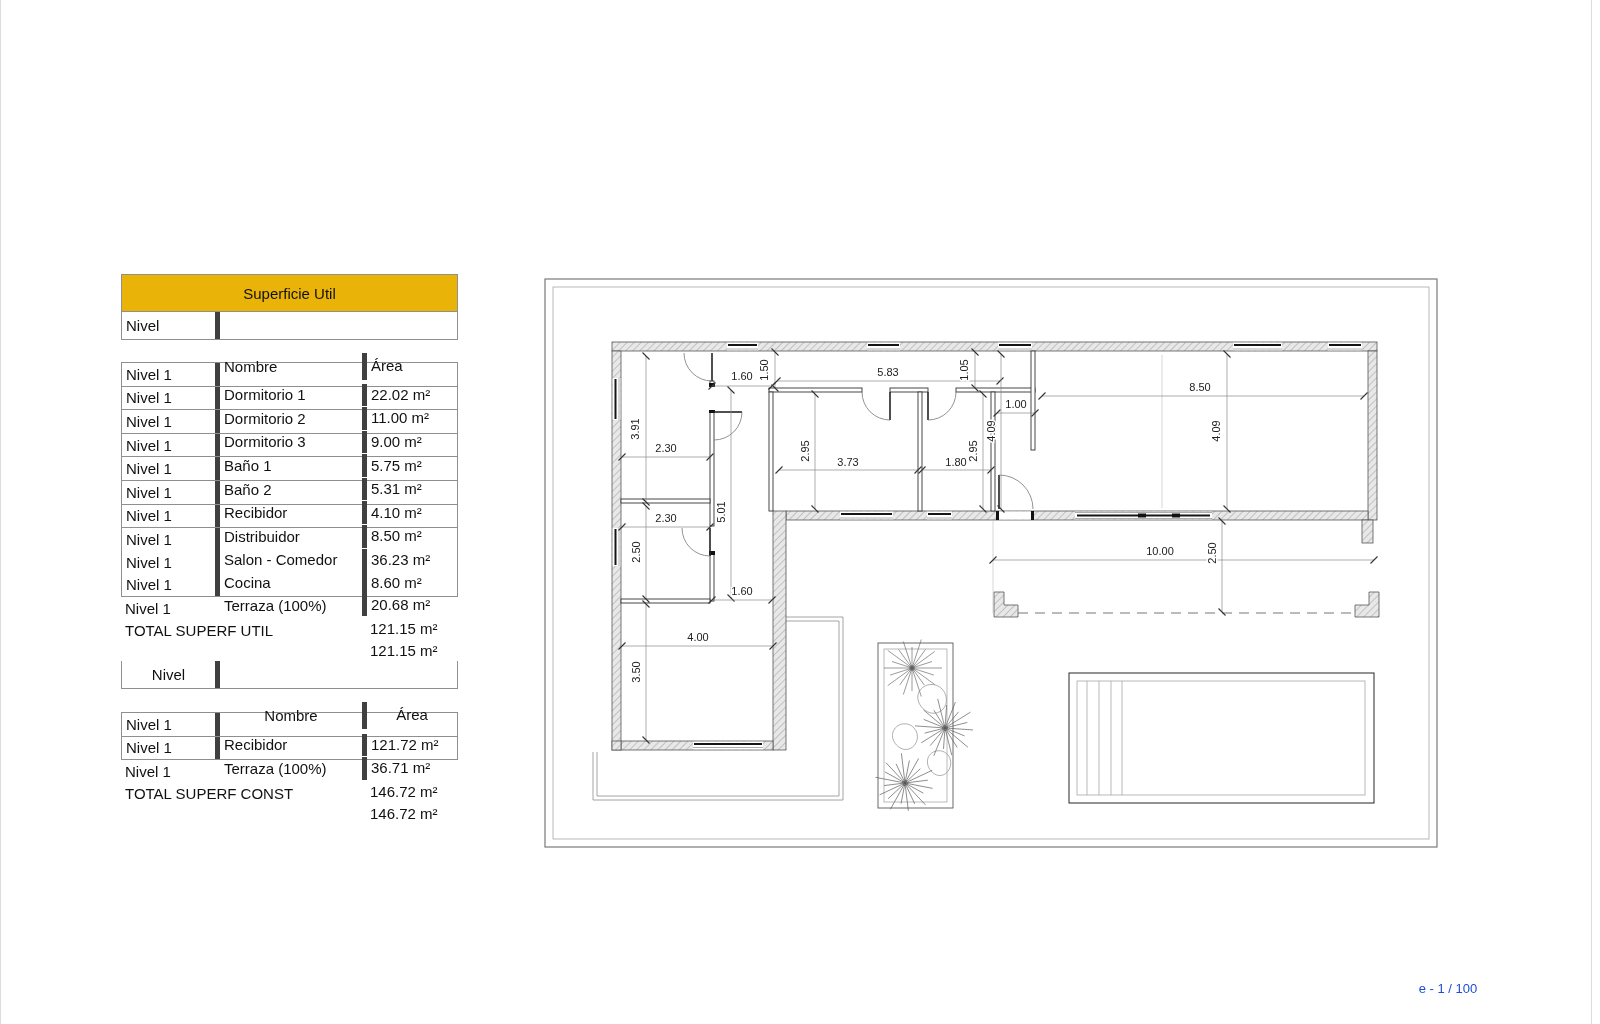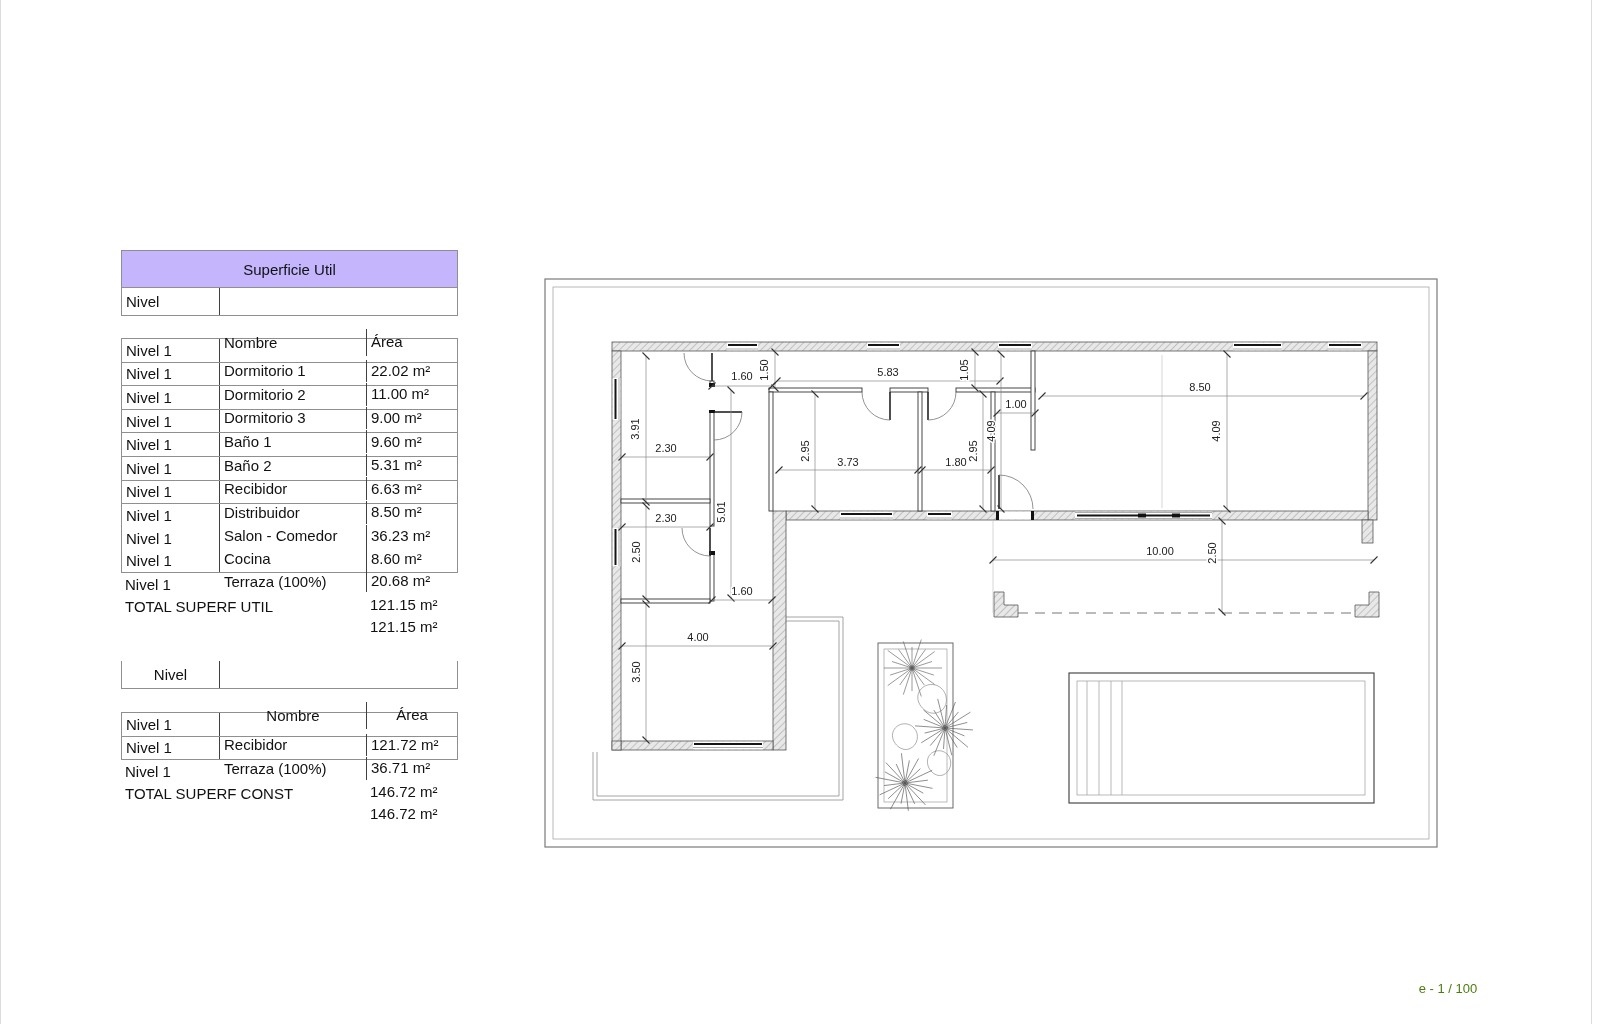--- a/index.html
+++ b/index.html
@@ -3,28 +3,28 @@
 <meta charset="utf-8">
 <style>
   html,body{margin:0;padding:0;}
   body{
     width:1600px;height:1024px;position:relative;background:#ffffff;
     font-family:"Liberation Sans", sans-serif;color:#1a1a1a;overflow:hidden;
   }
   .page-edge{position:absolute;top:0;width:1px;height:1024px;background:#dcdcdc;}
   
   .tbl{position:absolute;left:121px;width:337px;font-size:15px;color:#111;}
-  .tbl-title{border:1px solid #8f8f8f;height:36px;display:flex;align-items:center;justify-content:center;background:#c4b5fd;}
+  .tbl-title{border:1px solid #8f8f8f;height:36px;display:flex;align-items:center;justify-content:center;background:#eab308;margin-top:24px;}
   .tbl-head{border:1px solid #8f8f8f;border-top:none;height:27px;display:flex;background:#fff;}
   .tbl-gap{height:22px;}
   .tbl-body{border:1px solid #8f8f8f;background:#fff;}
   .trow{display:flex;height:22.6px;align-items:center;}
   .trow.lined{border-bottom:1px solid #8f8f8f;}
   .c1{width:98px;}.c2{width:147px;margin-top:41px;}.c3{width:90px;margin-top:40px;}
-  .tbl-head .c1,.tbl-head .c2,.tbl-body .c1,.tbl-body .c2{border-right:1px solid #404040;}
+  .tbl-head .c1,.tbl-head .c2,.tbl-body .c1,.tbl-body .c2{border-right:5px solid #404040;}
   .cell{height:100%;display:flex;align-items:center;padding-left:4px;box-sizing:border-box;}
   .cell.center{justify-content:center;padding-left:0;}
   .free-row{display:flex;height:22.5px;align-items:center;}
   .free-row .cell{border:none;}
   #tbl-util{top:250px;}
   #tbl-const{top:661px;}
   
   #plan{position:absolute;left:0;top:0;}
   .wall{fill:url(#hatch);stroke:#555;stroke-width:0.8;}
   .iw{fill:#ffffff;stroke:#333;stroke-width:0.9;}
@@ -40,21 +40,21 @@
   .door-arc{fill:none;stroke:#777;stroke-width:0.8;}
   .door-leaf{stroke:#222;stroke-width:1.6;}
   .pool1{fill:none;stroke:#3a3a3a;stroke-width:1.1;}
   .pool2{fill:none;stroke:#9c9c9c;stroke-width:0.7;}
   .planterR{fill:none;stroke:#5a5a5a;stroke-width:0.9;}
   .planterR2{fill:none;stroke:#8d8d8d;stroke-width:0.6;}
   .palm{stroke:#555;stroke-width:0.6;fill:none;}
   .shrub{stroke:#7a7a7a;stroke-width:0.6;fill:none;}
   .dash{stroke:#666;stroke-width:0.9;stroke-dasharray:10 7;fill:none;}
   .thresh{fill:#111;stroke:none;}
-  #footer-scale{position:absolute;left:1398px;top:981px;width:100px;text-align:center;font-size:13px;color:#4d7c0f;}
+  #footer-scale{position:absolute;left:1398px;top:981px;width:100px;text-align:center;font-size:13px;color:#1d4ed8;}
 </style>
 </head>
 <body>
 
 <div class="page-edge" style="left:0;"></div>
 <div class="page-edge" style="left:1591px;"></div>
 
 <div class="tbl" id="tbl-util">
   <div class="tbl-title">Superficie Util</div>
   <div class="tbl-head">
@@ -75,31 +75,31 @@
       <div class="cell c3">11.00 m²</div>
     </div>
     <div class="trow lined">
       <div class="cell c1">Nivel 1</div>
       <div class="cell c2">Dormitorio 3</div>
       <div class="cell c3">9.00 m²</div>
     </div>
     <div class="trow lined">
       <div class="cell c1">Nivel 1</div>
       <div class="cell c2">Baño 1</div>
-      <div class="cell c3">9.60 m²</div>
+      <div class="cell c3">5.75 m²</div>
     </div>
     <div class="trow lined">
       <div class="cell c1">Nivel 1</div>
       <div class="cell c2">Baño 2</div>
       <div class="cell c3">5.31 m²</div>
     </div>
     <div class="trow lined">
       <div class="cell c1">Nivel 1</div>
       <div class="cell c2">Recibidor</div>
-      <div class="cell c3">6.63 m²</div>
+      <div class="cell c3">4.10 m²</div>
     </div>
     <div class="trow lined">
       <div class="cell c1">Nivel 1</div>
       <div class="cell c2">Distribuidor</div>
       <div class="cell c3">8.50 m²</div>
     </div>
     <div class="trow">
       <div class="cell c1">Nivel 1</div>
       <div class="cell c2">Salon - Comedor</div>
       <div class="cell c3">36.23 m²</div>

